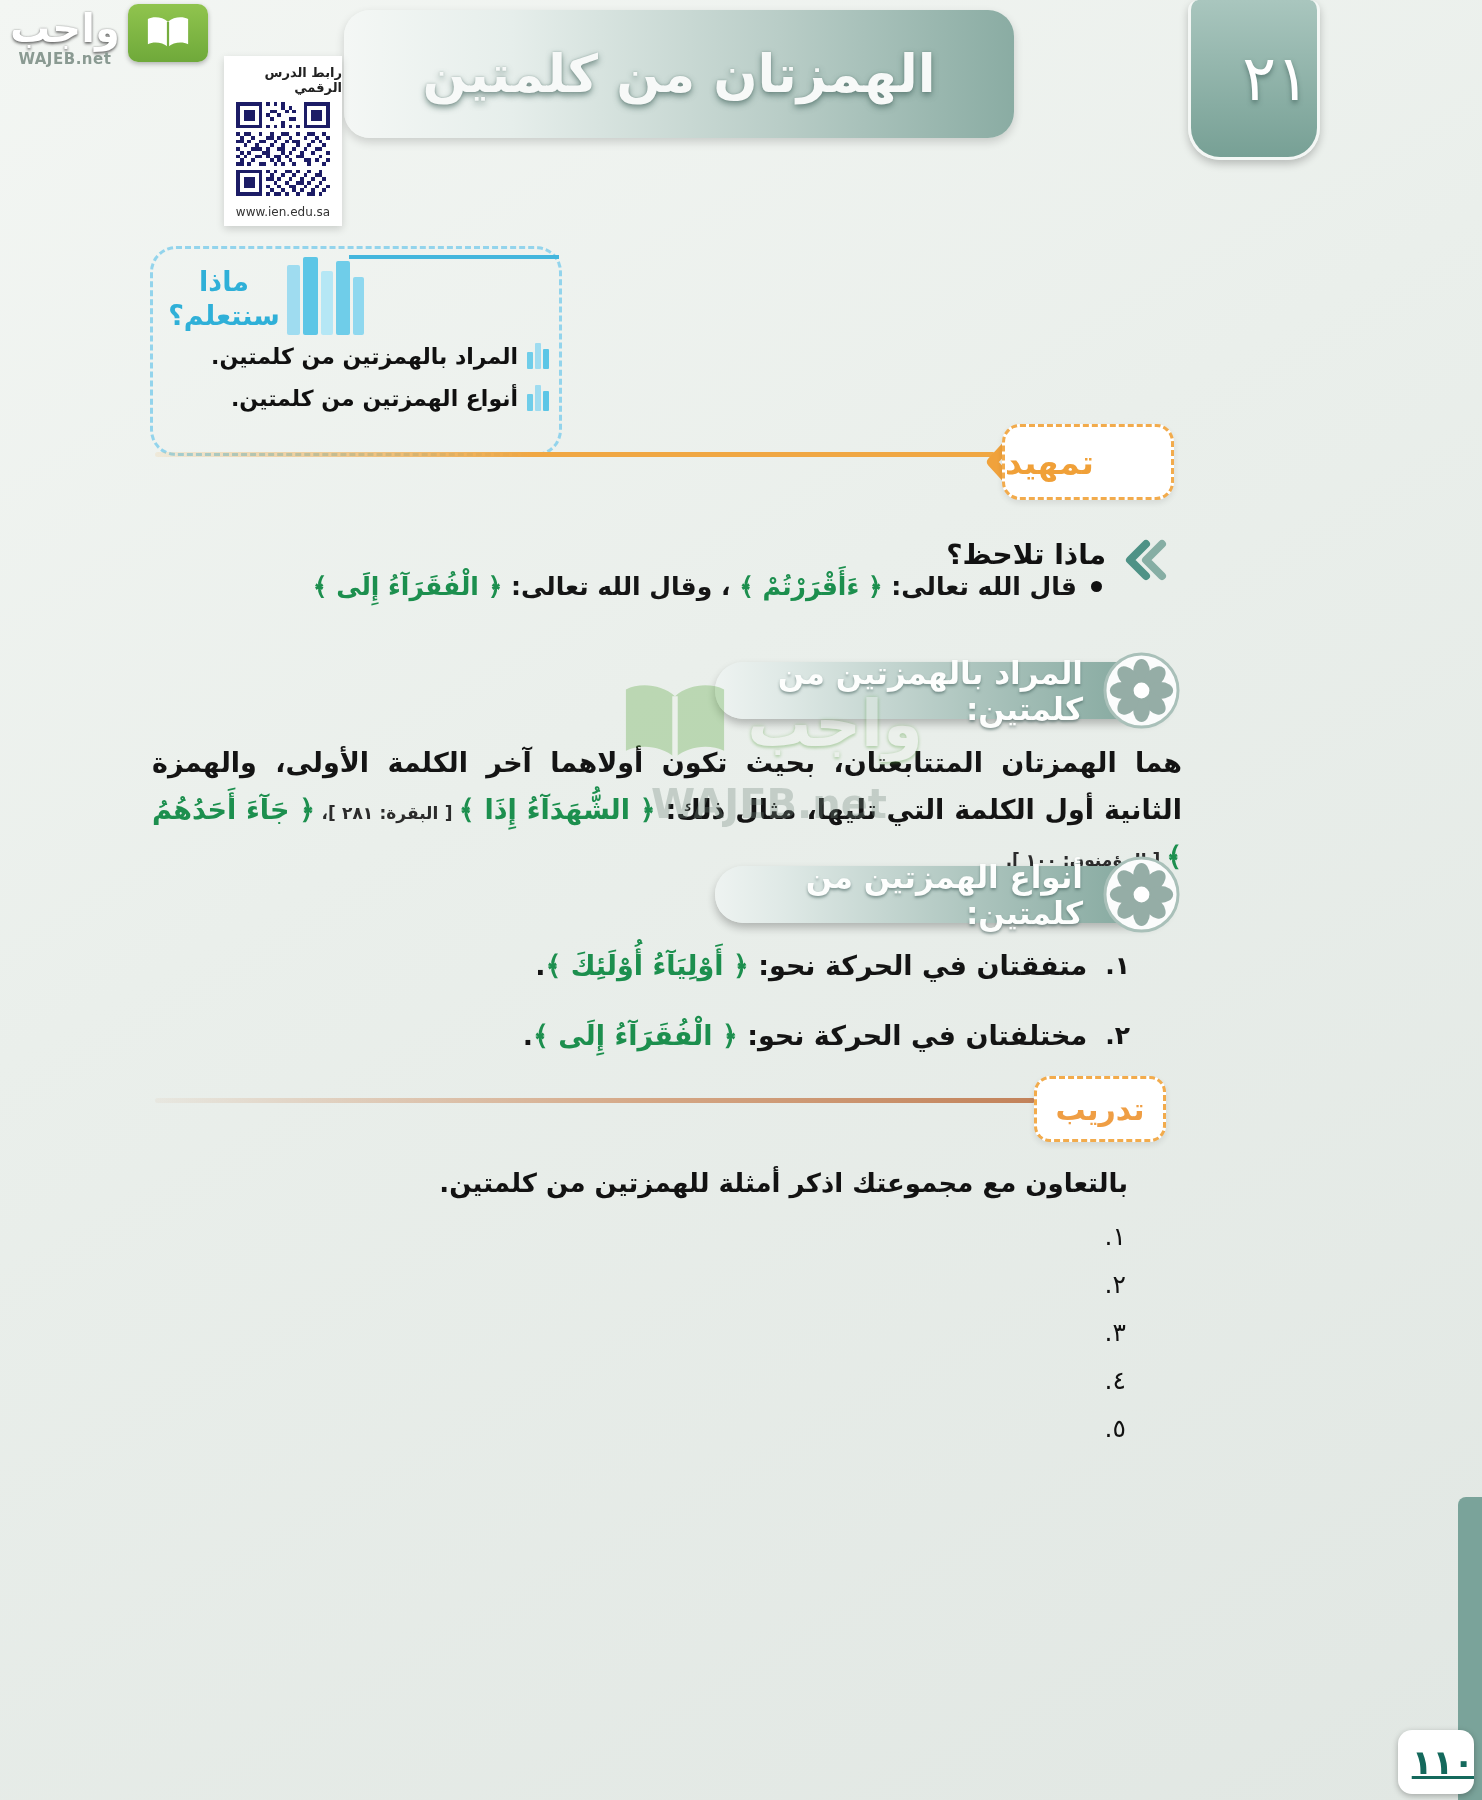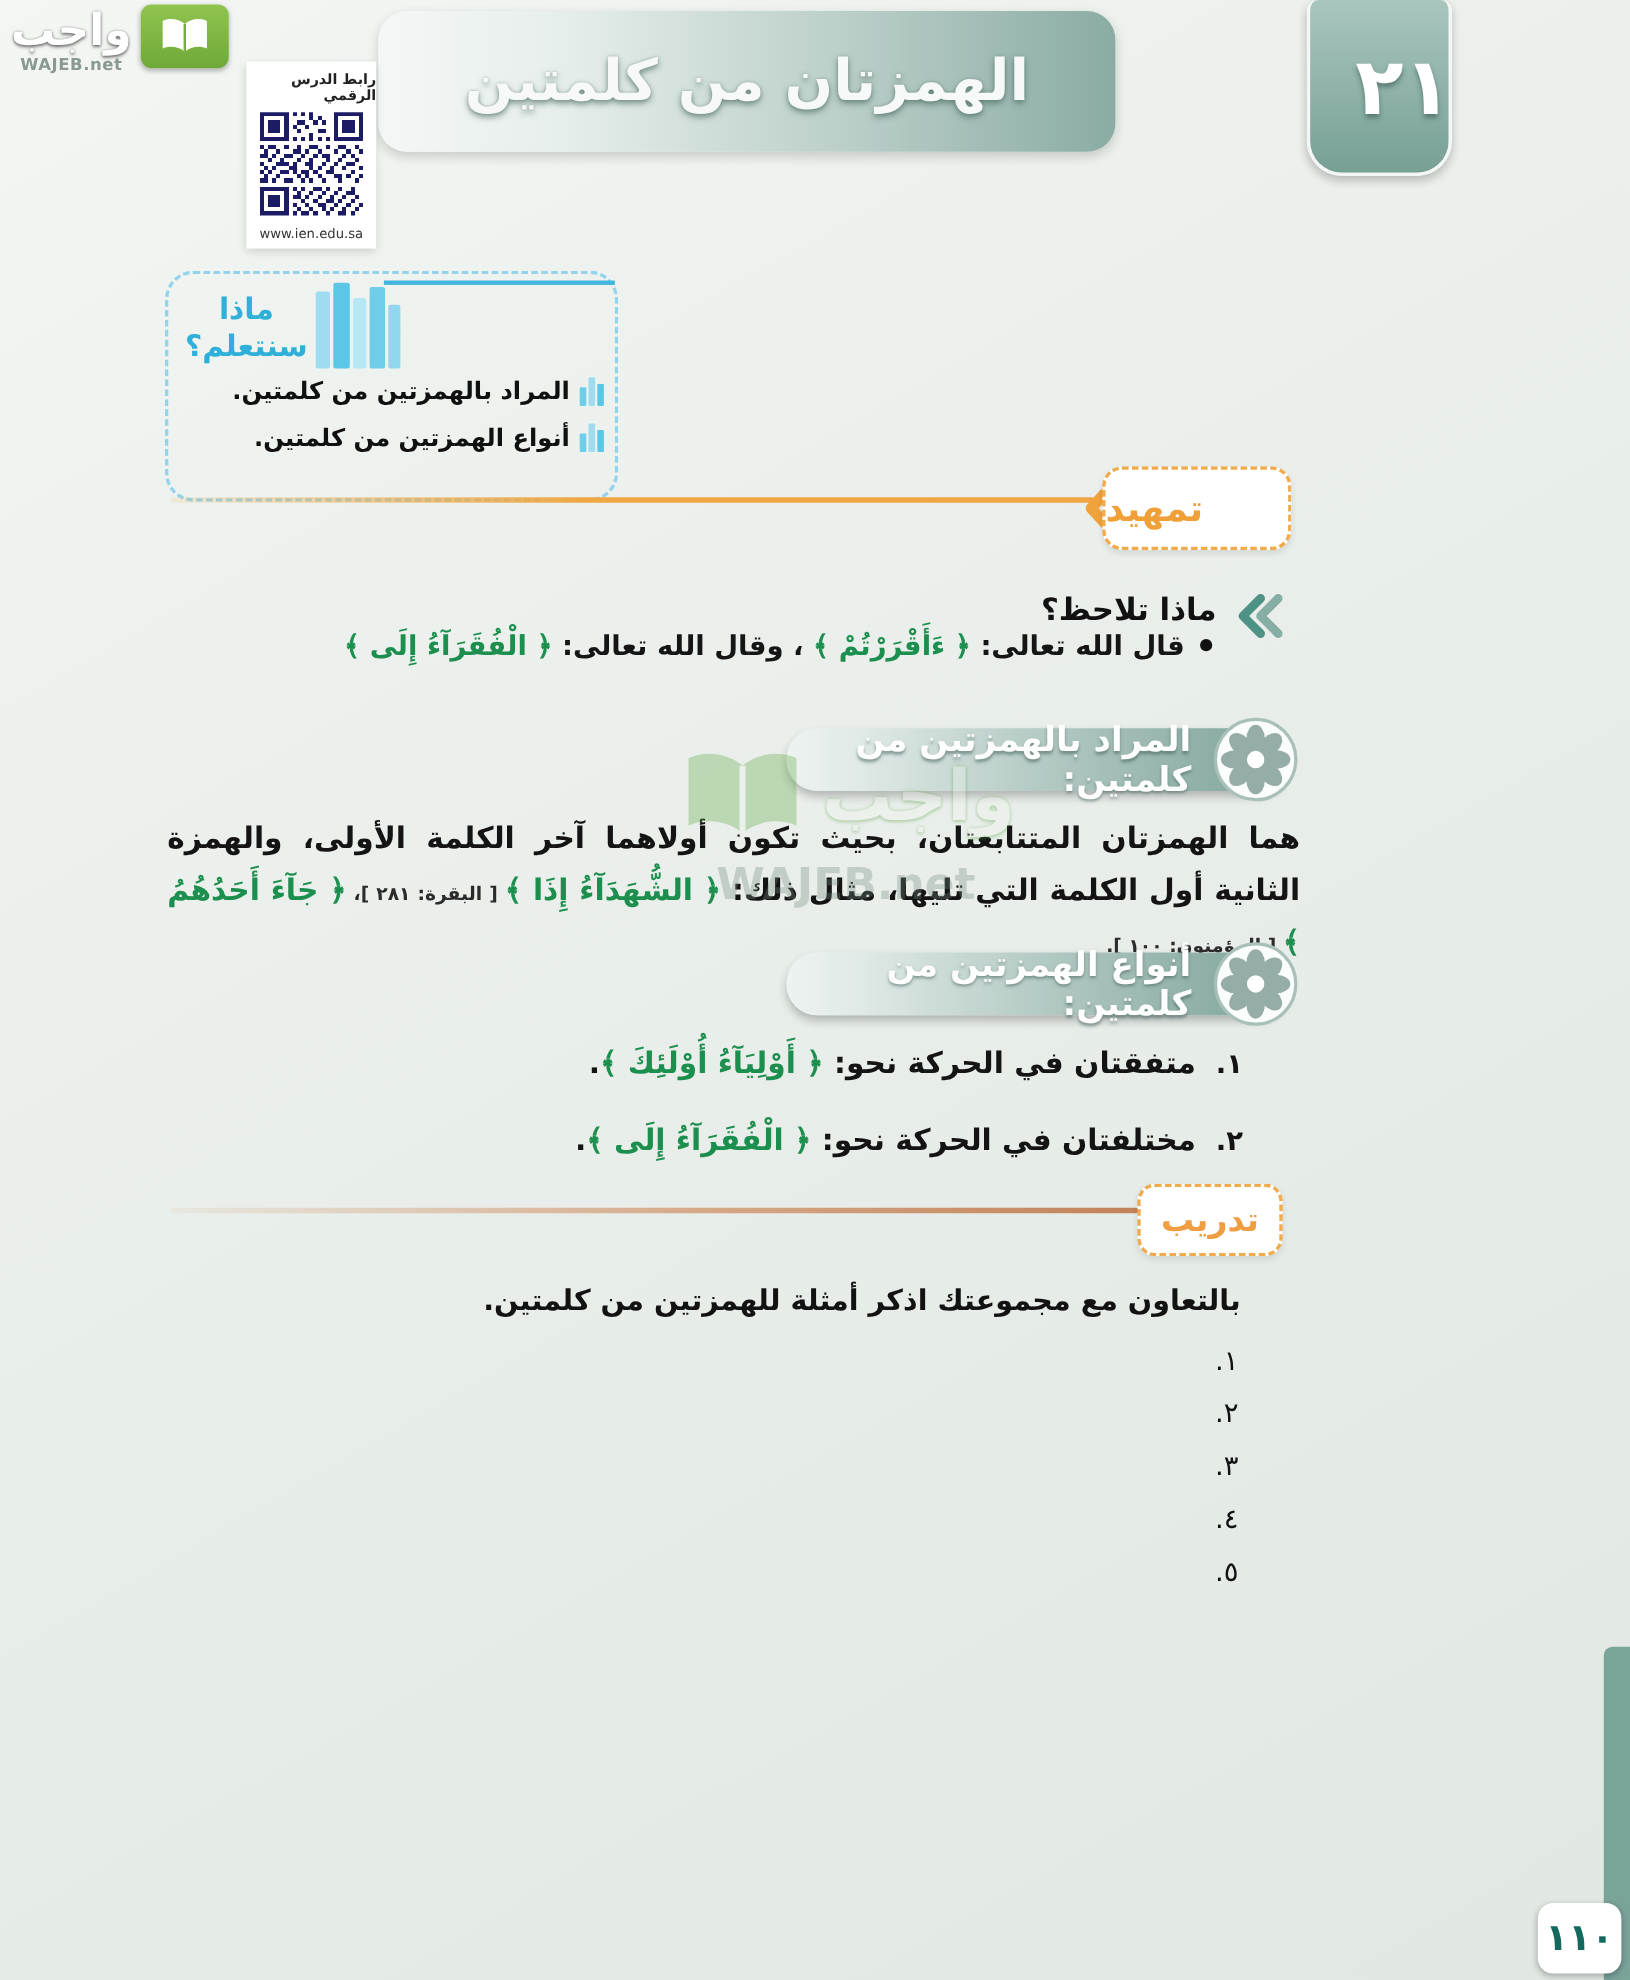--- a/index.html
+++ b/index.html
@@ -12,21 +12,21 @@
 
   
   .lesson-tab {
     position:absolute; top:0; right:162px; width:132px; height:160px;
     background:linear-gradient(180deg,#a9c6be 0%,#77a095 100%);
     border-radius:10px 10px 32px 32px;
     border:3px solid #f4f7f5; border-top:none;
     display:flex; align-items:center; justify-content:center;
     box-shadow:0 4px 9px rgba(0,0,0,.22);
   }
-  .lesson-tab .num { font-size:72px; font-weight:bold; color:#fff; text-shadow:0 3px 5px rgba(40,70,65,.5);margin-left:44px; }
+  .lesson-tab .num { font-size:63px; font-weight:normal; color:#fff; text-shadow:0 3px 5px rgba(40,70,65,.5);margin-left:44px; }
 
   .lesson-name {
     position:absolute; top:8px; right:292px; width:180px; height:172px;
     background:#fdfefd; border-radius:20px; box-shadow:0 4px 10px rgba(0,0,0,.13);
     padding:12px 20px 0 0; text-align:right;
     color:#1f6f62; font-weight:bold; font-size:31px; line-height:1.55;
   }
 
   .title-banner {
     position:absolute; top:10px; right:468px; width:670px; height:128px;
@@ -137,22 +137,22 @@
   .tadreeb-box .t { color:#ef9e44; font-size:30px; font-weight:bold; }
 
   .exercise-prompt { position:absolute; top:1168px; right:354px; font-size:26px; font-weight:bold; color:#121212; }
   .ex-num { position:absolute; right:356px; font-size:25px; color:#111; }
 
   
   .side-strip { position:absolute; right:0; top:1497px; width:24px; height:303px; background:#7aa39a; border-radius:8px 0 0 0; }
   .page-num {
     position:absolute; right:8px; top:1730px; width:76px; height:64px;
     background:#fff; border-radius:14px; box-shadow:0 2px 6px rgba(0,0,0,.28);
-    display:flex; align-items:center; justify-content:center;
-    color:#14695c; font-size:34px; font-weight:bold;
+    display:flex; align-items:center; justify-content:flex-start;
+    color:#14695c; font-size:34px; font-weight:bold;text-decoration:underline;
   }
 
   
   .watermark { position:absolute; top:676px; left:614px; width:310px; opacity:.32; z-index:5;
                display:flex; flex-direction:column; align-items:center; pointer-events:none; }
   .wm-row { display:flex; align-items:center; gap:12px; direction:ltr; }
   .wm-ar { font-size:64px; font-weight:bold; color:#f2f7ef; text-shadow:0 0 4px #4f9a38, 0 2px 3px #4f9a38; }
   .wm-en { font-size:40px; font-weight:bold; color:#74897f; margin-top:10px; }
 </style>
 </head>

